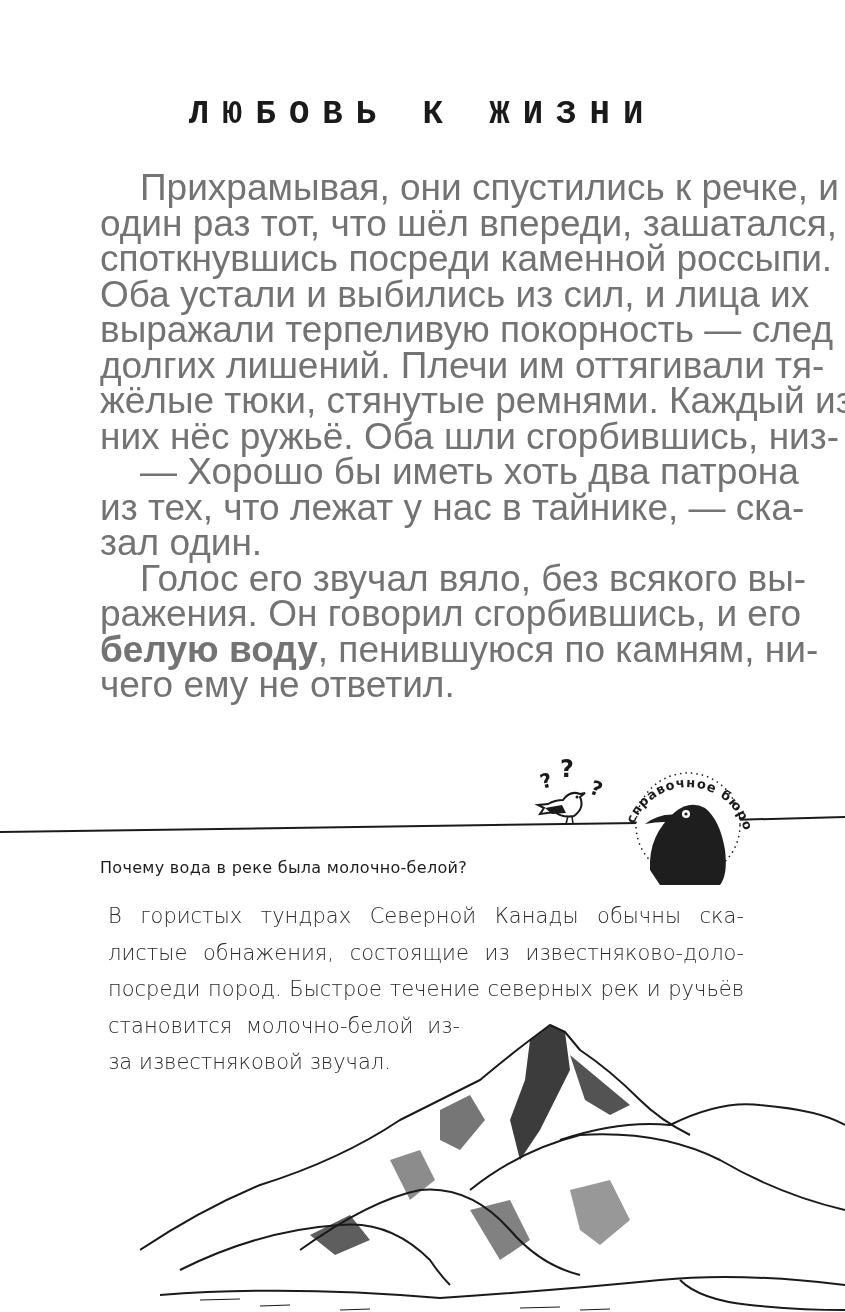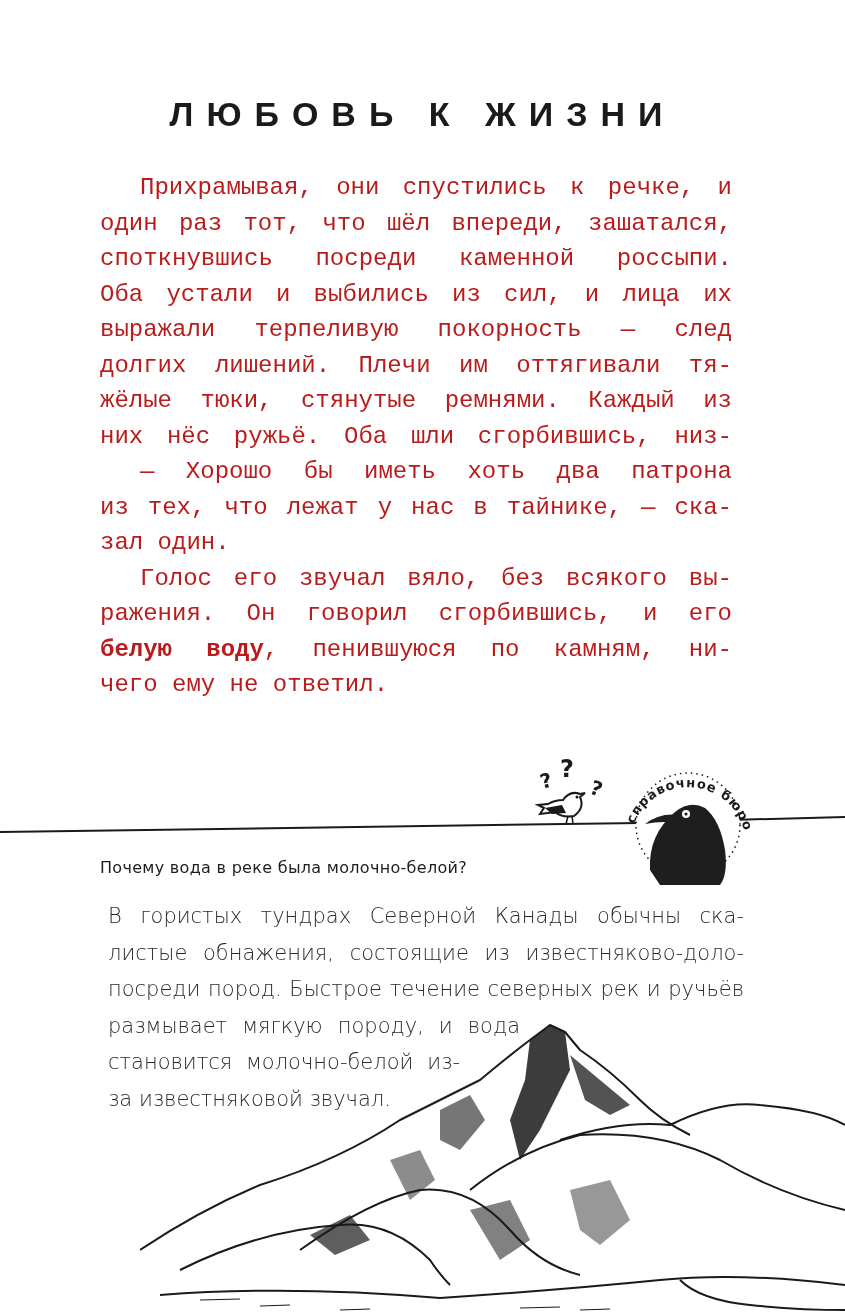--- a/index.html
+++ b/index.html
@@ -1,25 +1,25 @@
 <!DOCTYPE html>
 <html><head>
 <meta charset="utf-8">
 <style>
   html, body { margin:0; padding:0; background:#ffffff; }
   body { width:845px; height:1312px; position:relative; overflow:hidden; color:#1a1a1a; }
   .title {
     position:absolute; left:0; top:95px; width:845px; text-align:center;
-    font-family:Liberation Sans, sans-serif; font-weight:bold; font-size:34px;
+    font-family:Liberation Mono, monospace; font-weight:bold; font-size:34px;
     letter-spacing:13px; color:#1a1a1a;
   }
   .story {
     position:absolute; left:100px; top:170px; width:632px;
-    font-family:Liberation Mono, monospace; font-size:24px; line-height:35.5px;
-    text-align:justify; color:#b91c1c;
+    font-family:Liberation Sans, sans-serif; font-size:37px; line-height:35.5px;
+    text-align:justify; color:#737373;
   }
   .story p { margin:0; text-indent:40px; text-align-last:left; }
   .story .line { display:block; text-align:justify; text-align-last:justify; white-space:nowrap; }
   .story .line.last { text-align-last:left; }
   .story b { font-weight:bold; }
   .rule-svg { position:absolute; left:0; top:750px; }
   .sidebar-q {
     position:absolute; left:100px; top:858px; font-family:"DejaVu Sans", sans-serif;
     font-size:16px; color:#1e1e1e; letter-spacing:0.3px;
   }
@@ -95,21 +95,20 @@
     </text>
   </g>
 </svg>
 
 <div class="sidebar-q">Почему вода в реке была молочно-белой?</div>
 
 <div class="sidebar-body">
   <span class="line">В гористых тундрах Северной Канады обычны ска-</span>
   <span class="line">листые обнажения, состоящие из известняково-доло-</span>
   <span class="line">посреди пород. Быстрое течение северных рек и ручьёв</span>
-  <span class="line short1">размывает мягкую породу, и вода</span>
   <span class="line short2">становится молочно-белой из-</span>
   <span class="line last">за известняковой звучал.</span>
 </div>
 
 <svg class="mountain" width="705" height="302" viewBox="0 0 705 302">
   <g fill="none" stroke="#1a1a1a" stroke-width="2" stroke-linejoin="round">
 
     <path d="M0 240 Q60 200 120 175 Q200 150 260 110 Q300 90 340 70 Q370 45 390 30 L410 15 L425 22 L440 40 Q470 60 500 90 Q520 110 550 125"></path>
 
     <path d="M420 130 Q480 110 530 115 Q580 90 620 95 Q680 100 705 115"></path>

